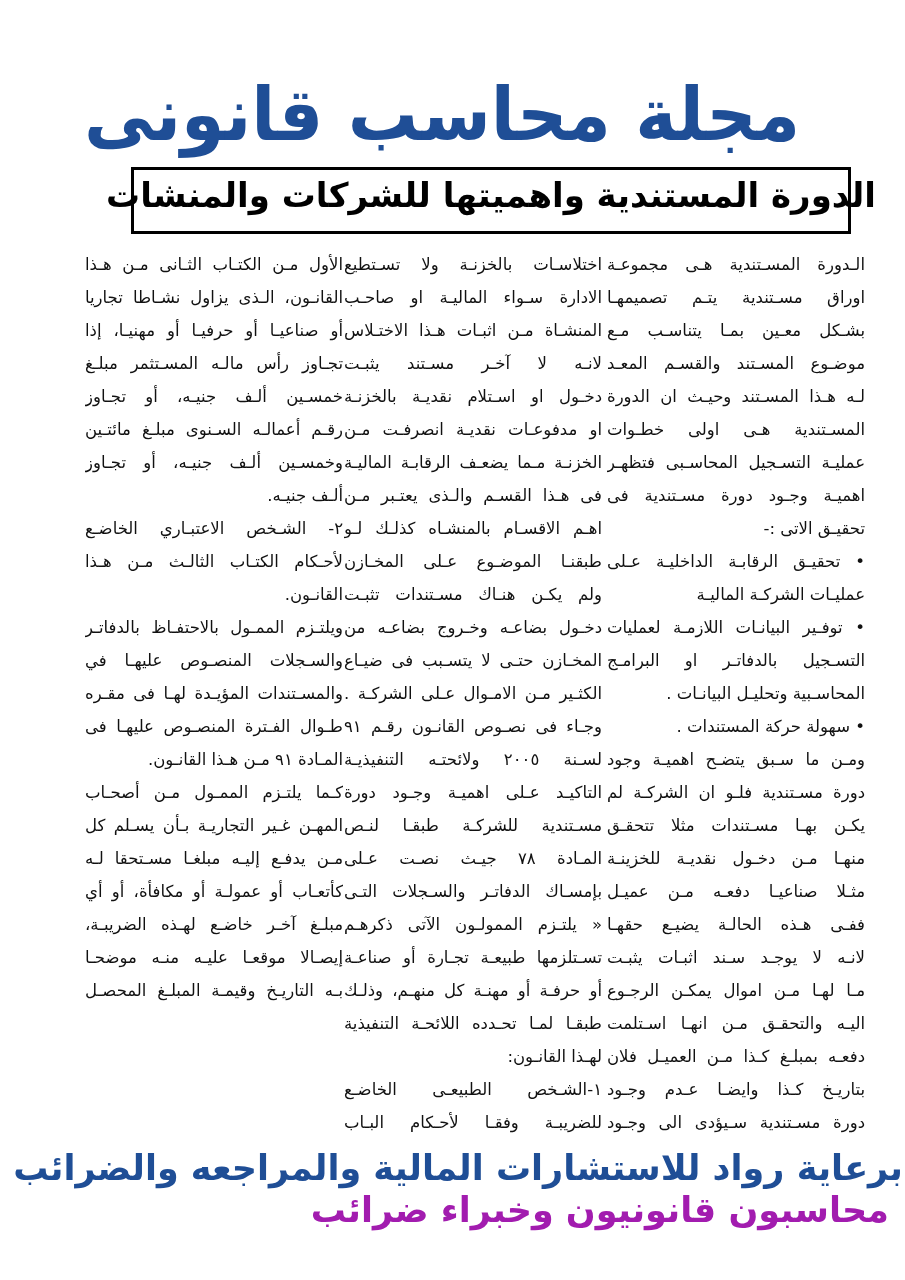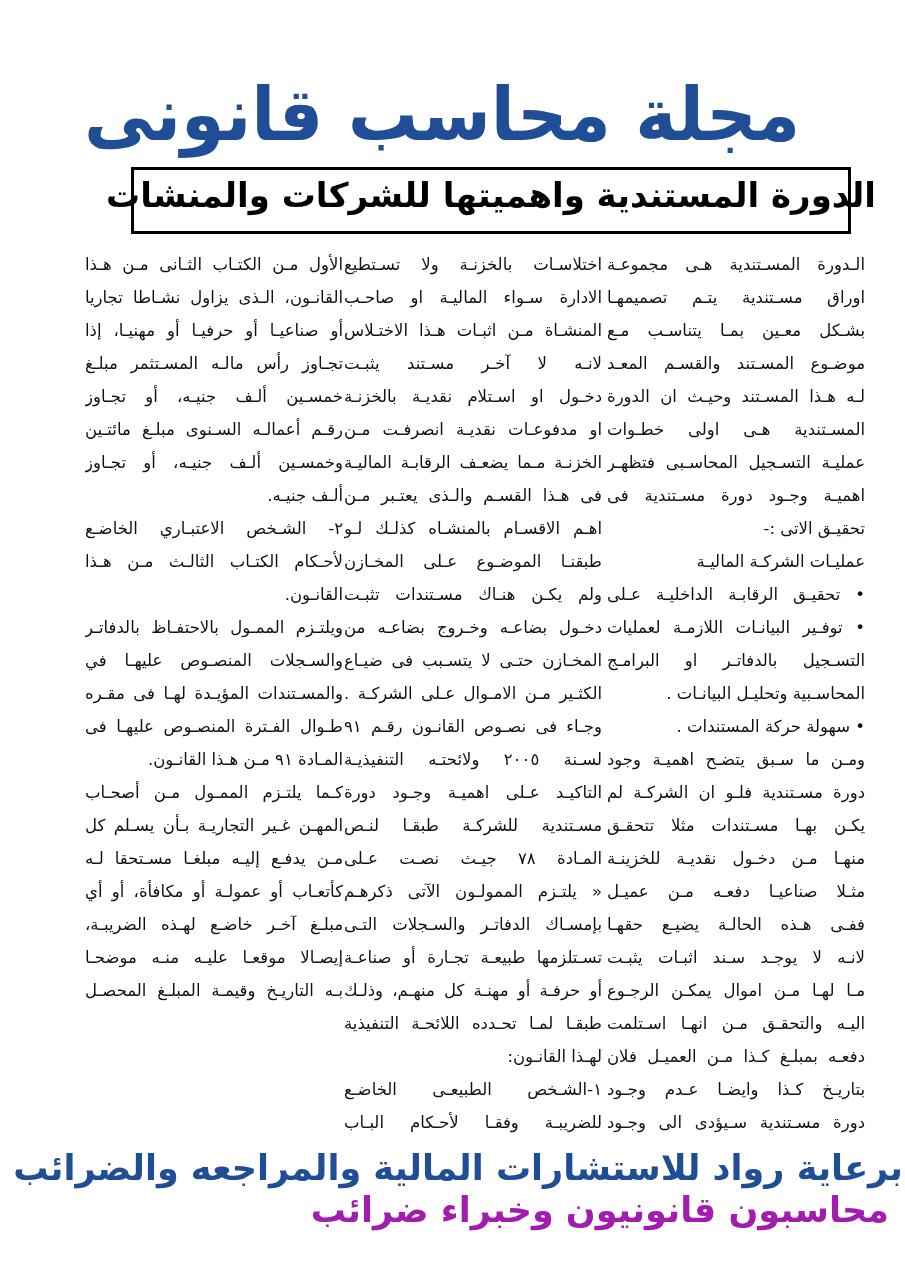--- a/index.html
+++ b/index.html
@@ -52,22 +52,22 @@
   <div class="col c1">
       <div class="line">الـدورة المسـتندية هـى مجموعـة</div>
       <div class="line">اوراق مسـتندية يتـم تصميمهـا</div>
       <div class="line">بشـكل معـين بمـا يتناسـب مـع</div>
       <div class="line">موضـوع المسـتند والقسـم المعـد</div>
       <div class="line">لـه هـذا المسـتند وحيـث ان الدورة</div>
       <div class="line">المسـتندية هـى اولى خطـوات</div>
       <div class="line">عمليـة التسـجيل المحاسـبى فتظهـر</div>
       <div class="line">اهميـة وجـود دورة مسـتندية فى</div>
       <div class="line short">تحقيـق الاتى :-</div>
+      <div class="line">• تحقيـق الرقابـة الداخليـة عـلى</div>
       <div class="line short">عمليـات الشركـة الماليـة</div>
-      <div class="line">• تحقيـق الرقابـة الداخليـة عـلى</div>
       <div class="line">• توفـير البيانـات اللازمـة لعمليات</div>
       <div class="line">التسـجيل بالدفاتـر او البرامـج</div>
       <div class="line short">المحاسـبية وتحليـل البيانـات .</div>
       <div class="line short">• سهولة حركة المستندات .</div>
       <div class="line">ومـن ما سـبق يتضـح اهميـة وجود</div>
       <div class="line">دورة مسـتندية فلـو ان الشركـة لم</div>
       <div class="line">يكـن بهـا مسـتندات مثلا تتحقـق</div>
       <div class="line">منهـا مـن دخـول نقديـة للخزينـة</div>
       <div class="line">مثـلا صناعيـا دفعـه مـن عميـل</div>
       <div class="line">ففـى هـذه الحالـة يضيـع حقهـا</div>
@@ -91,22 +91,22 @@
       <div class="line">طبقنـا الموضـوع عـلى المخـازن</div>
       <div class="line">ولم يكـن هنـاك مسـتندات تثبـت</div>
       <div class="line">دخـول بضاعـه وخـروج بضاعـه من</div>
       <div class="line">المخـازن حتـى لا يتسـبب فى ضيـاع</div>
       <div class="line">الكثـير مـن الامـوال عـلى الشركـة .</div>
       <div class="line">وجـاء فى نصـوص القانـون رقـم ٩١</div>
       <div class="line">لسـنة ٢٠٠٥ ولائحتـه التنفيذيـة</div>
       <div class="line">التاكيـد عـلى اهميـة وجـود دورة</div>
       <div class="line">مسـتندية للشركـة طبقـا لنـص</div>
       <div class="line">المـادة ٧٨ جيـث نصـت عـلى</div>
+      <div class="line">بإمسـاك الدفاتـر والسـجلات التـى</div>
       <div class="line">« يلتـزم الممولـون الآتى ذكرهـم</div>
-      <div class="line">بإمسـاك الدفاتـر والسـجلات التـى</div>
       <div class="line">تسـتلزمها طبيعـة تجـارة أو صناعـة</div>
       <div class="line">أو حرفـة أو مهنـة كل منهـم، وذلـك</div>
       <div class="line">طبقـا لمـا تحـدده اللائحـة التنفيذية</div>
       <div class="line short">لهـذا القانـون:</div>
       <div class="line">١-الشـخص الطبيعـى الخاضـع</div>
       <div class="line">للضريبـة وفقـا لأحـكام البـاب</div>
     </div>
   <div class="col c3">
       <div class="line">الأول مـن الكتـاب الثـانى مـن هـذا</div>
       <div class="line">القانـون، الـذى يزاول نشـاطا تجاريا</div>

